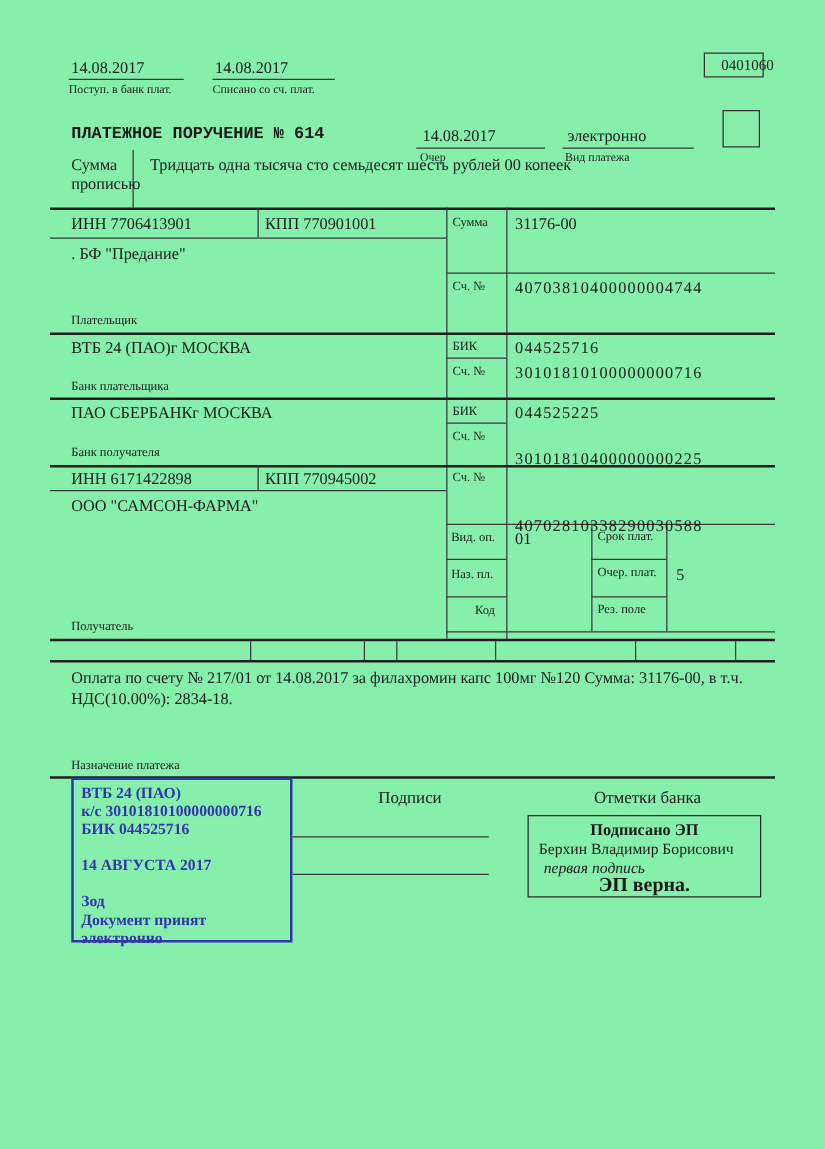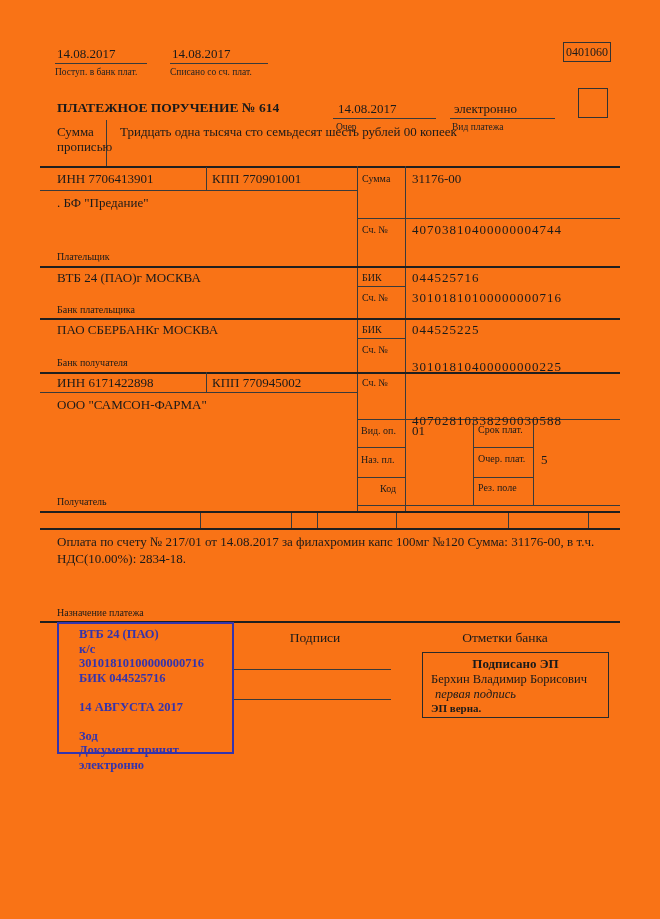--- a/index.html
+++ b/index.html
@@ -1,41 +1,41 @@
 <!DOCTYPE html>
 <html><head>
 <meta charset="utf-8">
 <style>
   html,body { margin:0; padding:0; background:#ffffff; }
   .doc {
-    position:relative; width:660px; height:919px; background:#f97316;
+    position:relative; width:660px; height:919px; background:#86efac;
     font-family:"Liberation Serif", serif; color:#1a1a1a; overflow:hidden;
   }
   .abs { position:absolute; white-space:nowrap; }
   .wrap { white-space:normal; }
   .t  { font-size:13px; line-height:15px; }
   .lb { font-size:10px; line-height:14px; }
   .sm { font-size:9.5px; line-height:11px; color:#222; }
   .num { letter-spacing:1px; }
   .hl { position:absolute; height:1px; background:#3a3a3a; }
   .hl2 { position:absolute; height:2px; background:#1f1f1f; }
   .vl { position:absolute; width:1px; background:#3a3a3a; }
-  .title { font-family:Liberation Serif, serif; font-weight:bold; font-size:13.5px; }
+  .title { font-family:Liberation Mono, monospace; font-weight:bold; font-size:13.5px; }
   .box { position:absolute; border:1px solid #333; box-sizing:border-box; }
-  .center { text-align:center; }
+  .center { text-align:center;padding-left:13px; }
   .stamp-blue {
     position:absolute; border:2px solid #3434ad; color:#3434ad; box-sizing:border-box;
-    font-size:12.5px; font-weight:600; line-height:14.5px; padding:3px 20px; white-space:normal;
+    font-size:12.5px; font-weight:600; line-height:14.5px; padding:3px 6px; white-space:normal;
   }
   .stamp-blue div { min-height:14.5px; }
   .sig-stamp { position:absolute; border:1.5px solid #2a2a2a; box-sizing:border-box; padding:3px 8px; }
   .sig-stamp .st-title { font-weight:bold; font-size:13px; text-align:center; line-height:16px; }
   .sig-stamp .st-name  { font-size:12.5px; line-height:15px; }
   .sig-stamp .st-sub   { font-size:12.5px; font-style:italic; line-height:14px; padding-left:4px; }
-  .sig-stamp .st-ver   { font-size:11px; font-weight:bold; line-height:15px; }
+  .sig-stamp .st-ver   { font-size:16px; font-weight:bold; text-align:center; line-height:15px; }
 </style>
 </head>
 <body>
 
 <div class="doc">
 
   <div class="abs t" style="left:57px;top:46px;">14.08.2017</div>
   <div class="hl" style="left:55px;top:63px;width:92px;"></div>
   <div class="abs sm" style="left:55px;top:67px;">Поступ. в банк плат.</div>
 

